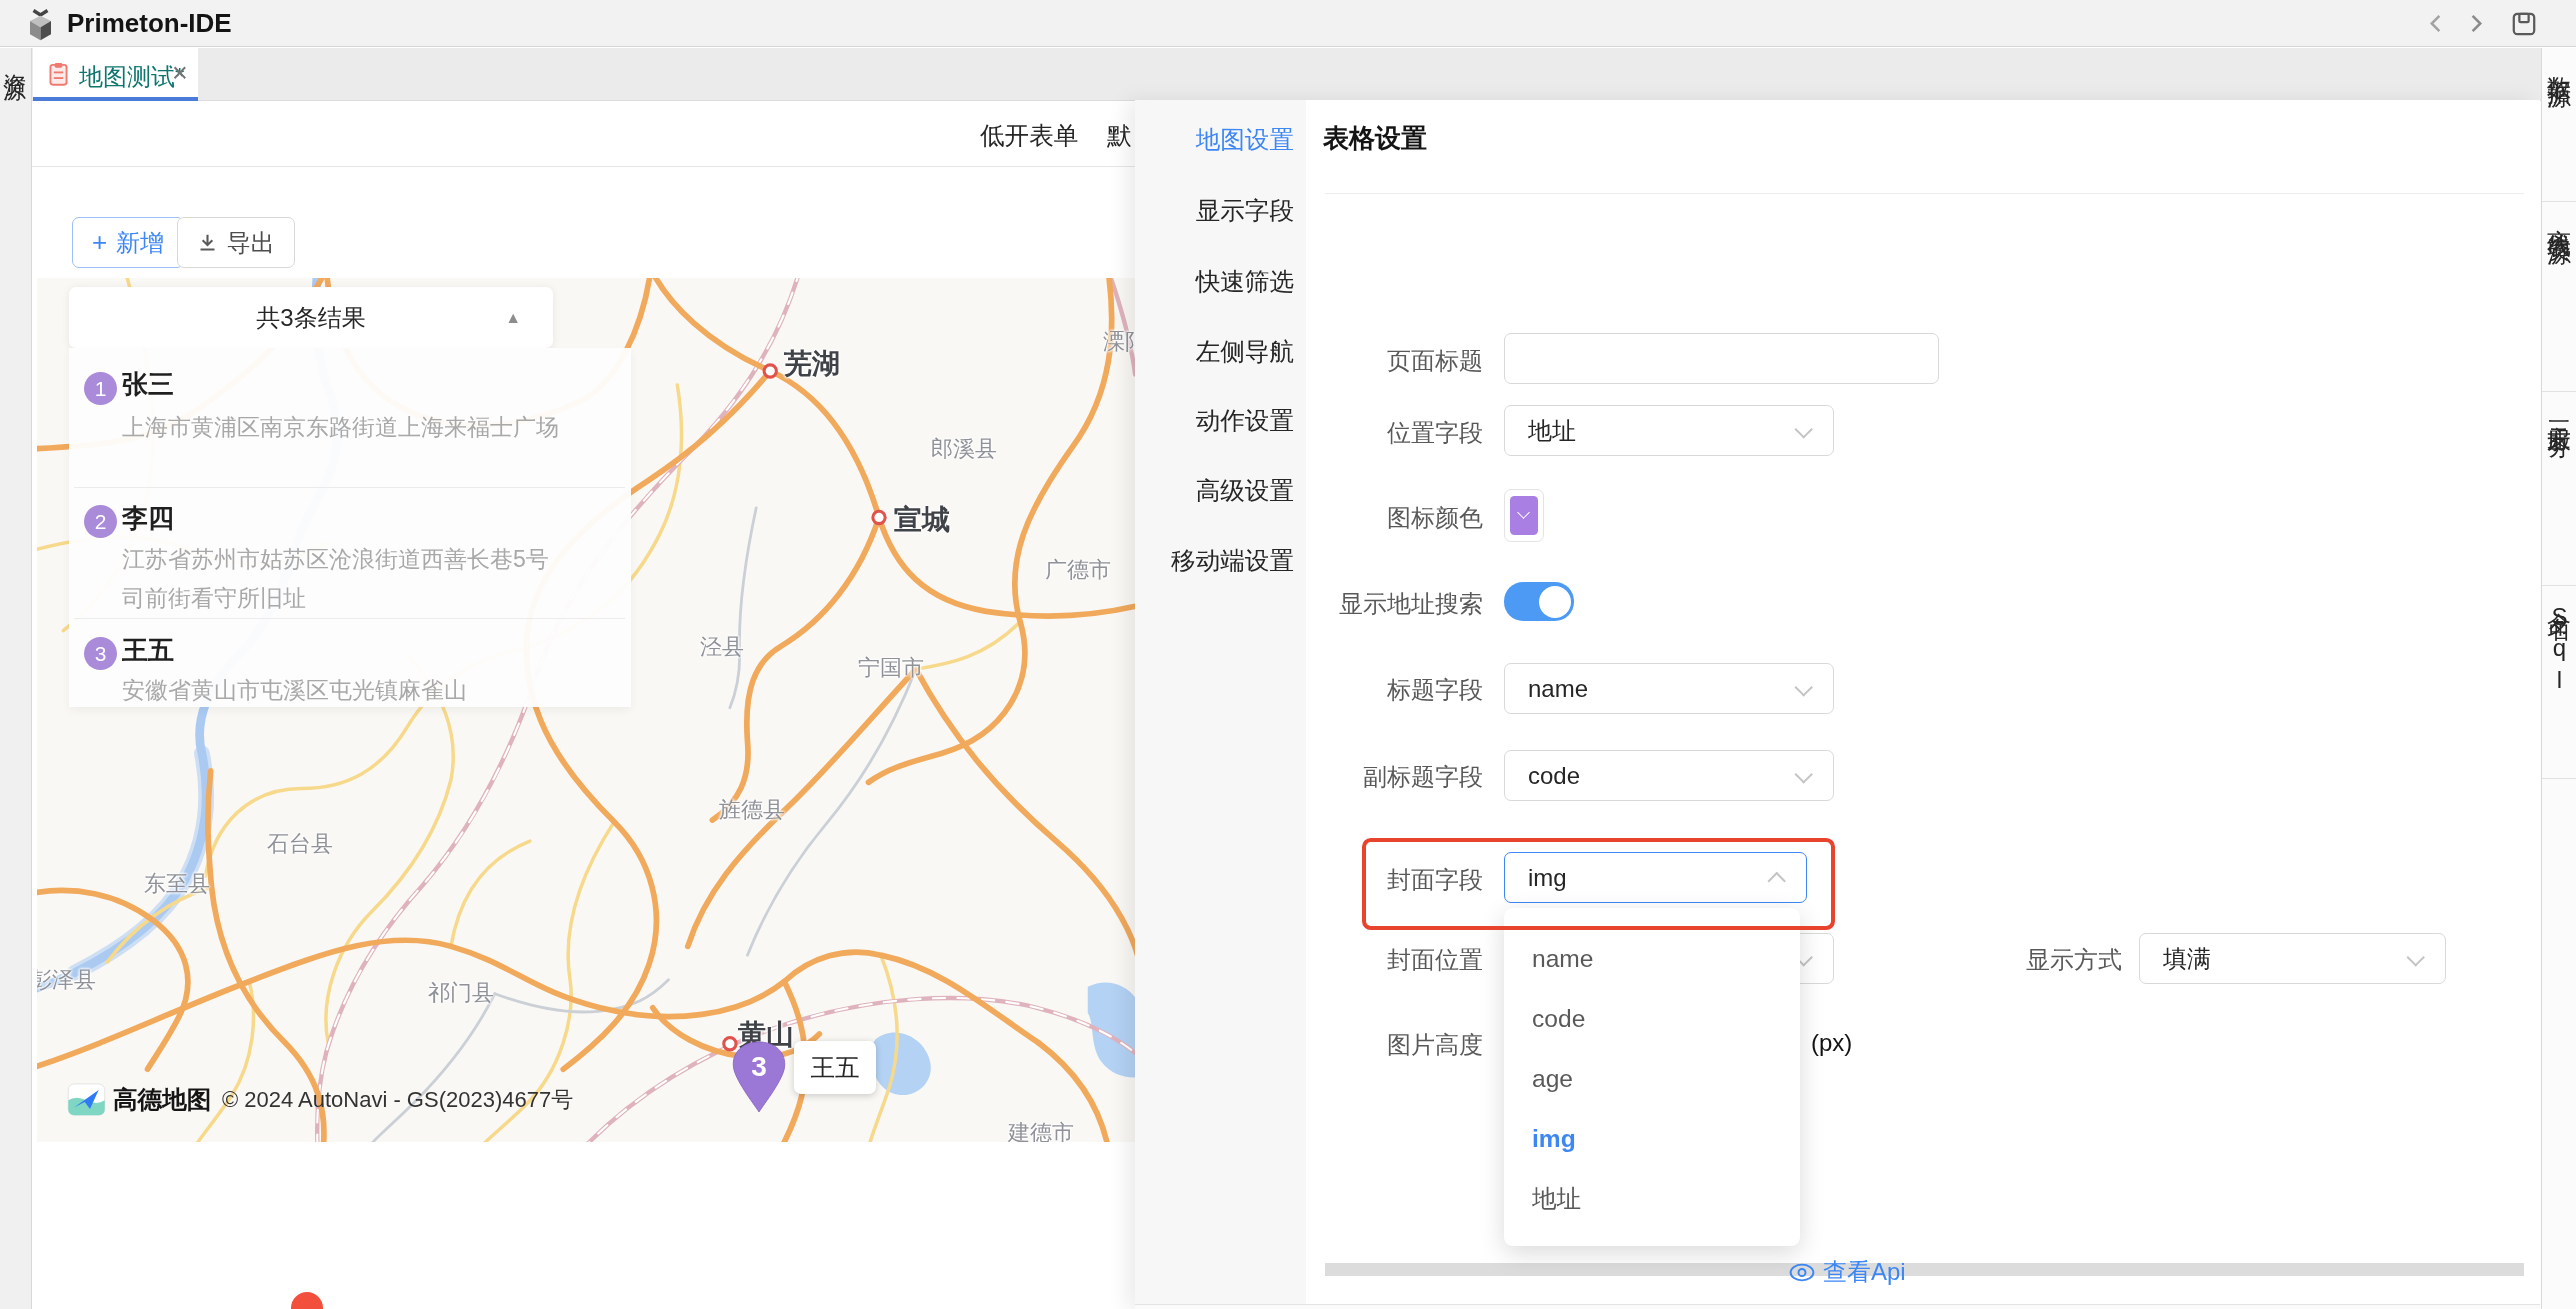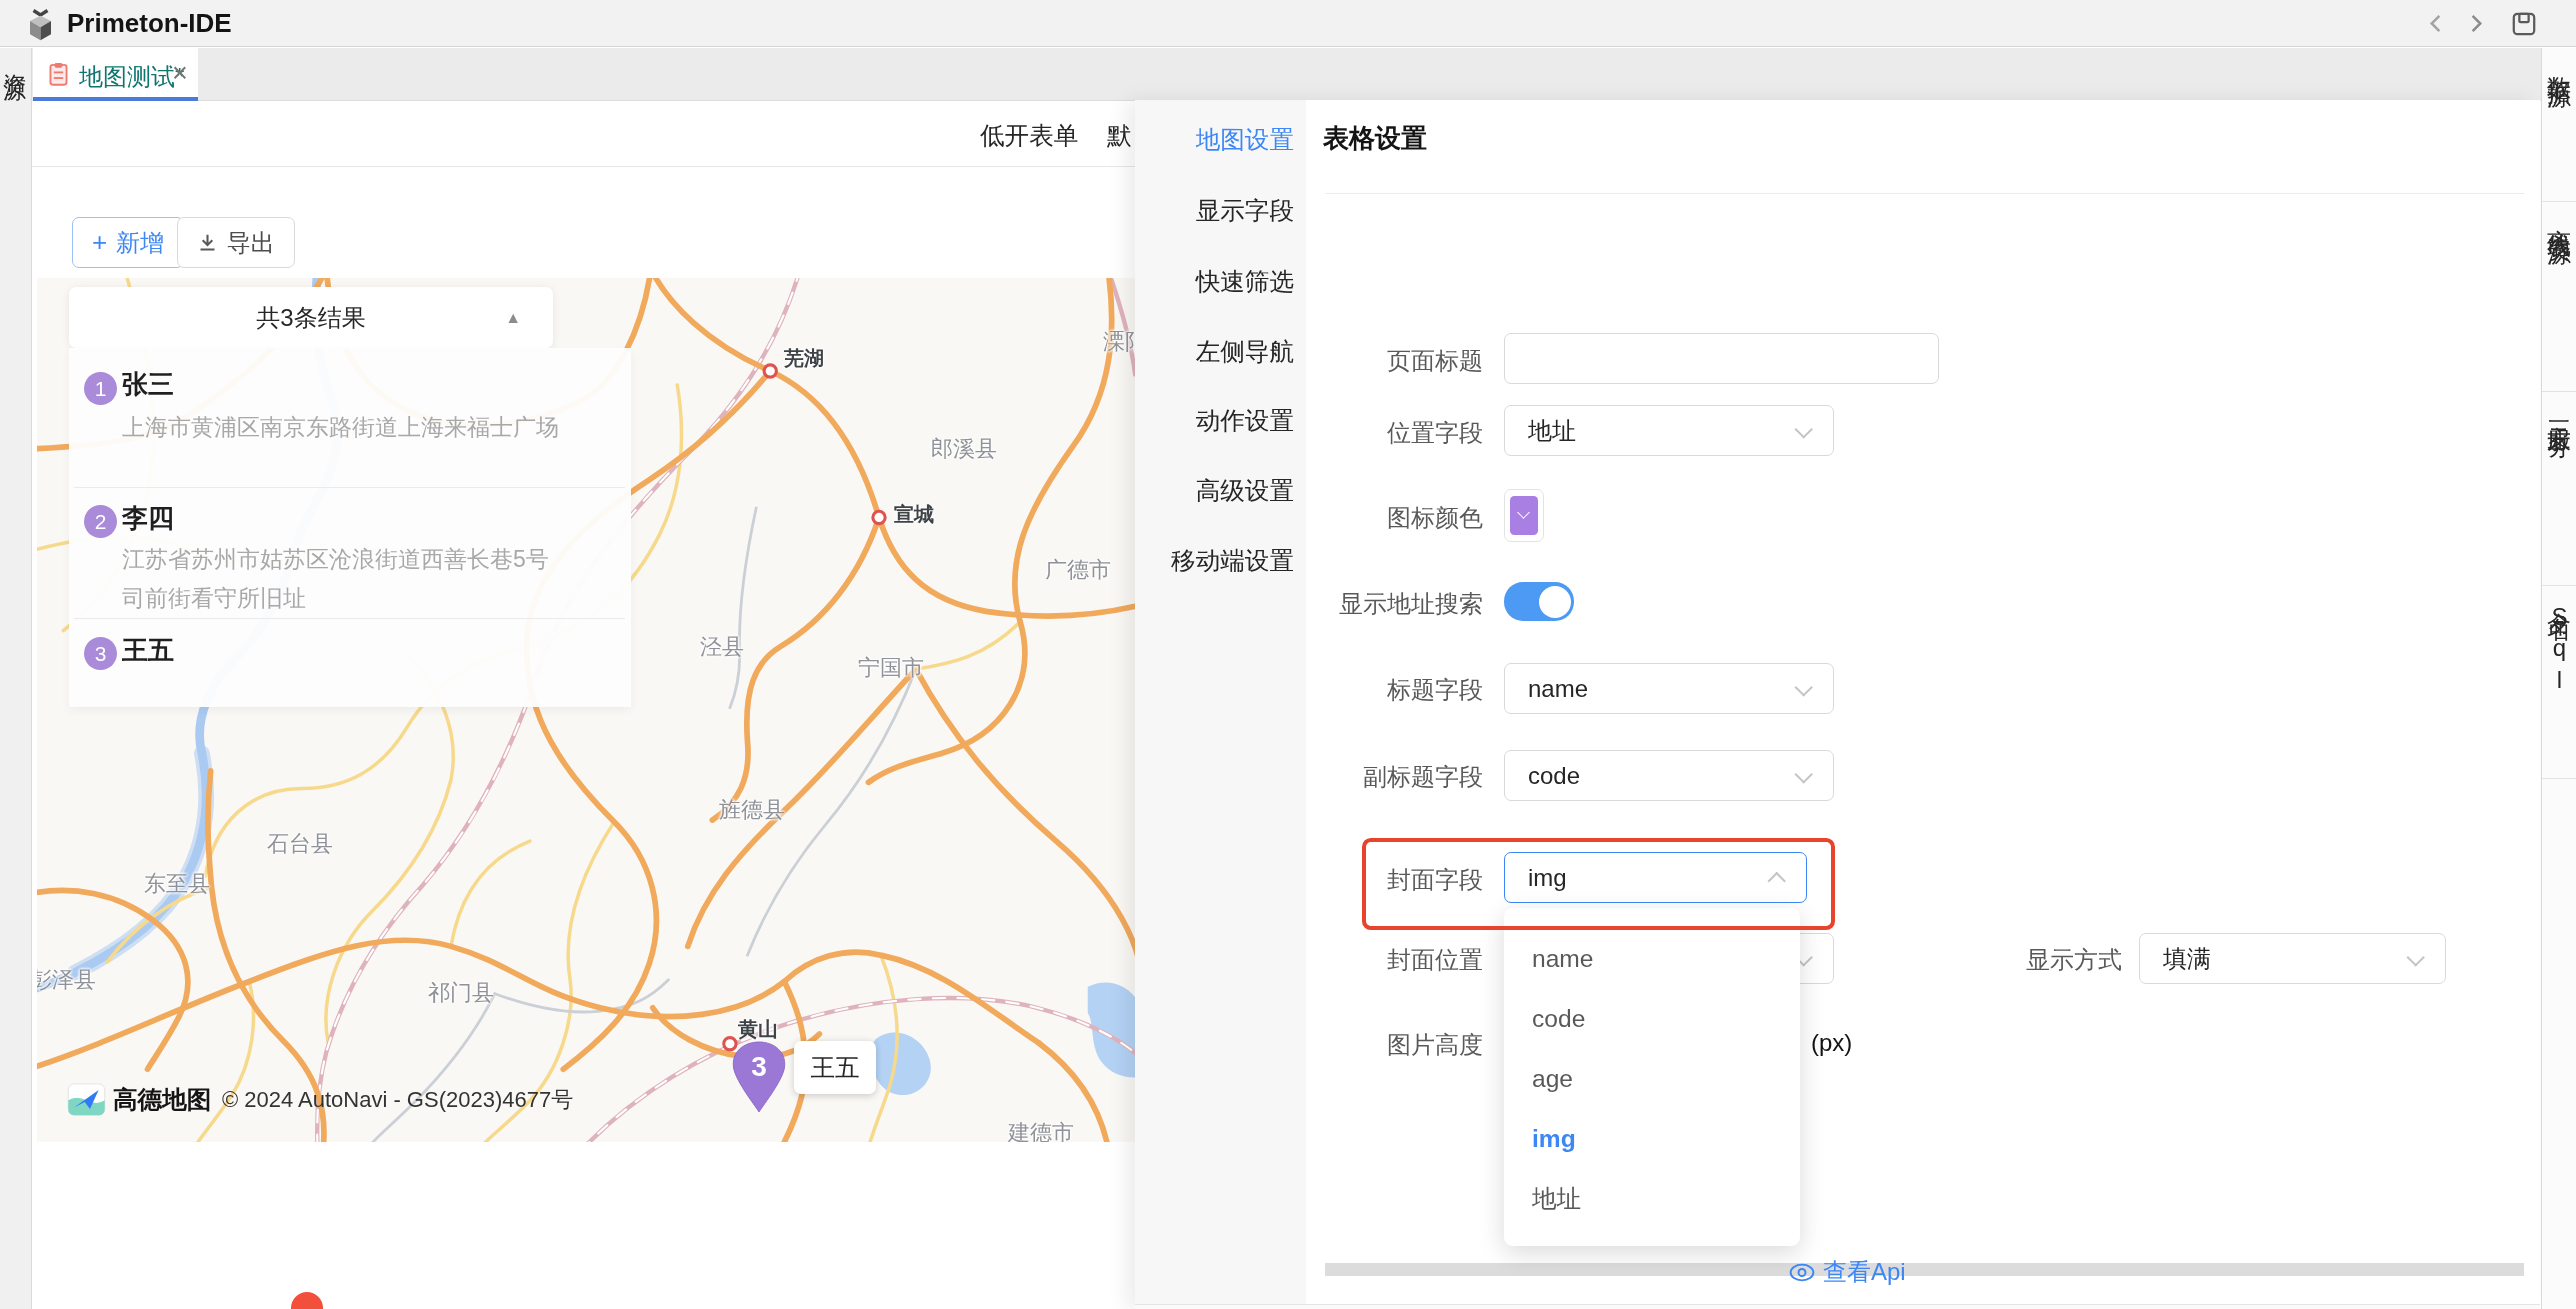--- a/index.html
+++ b/index.html
@@ -17,21 +17,21 @@
   .tabrow{left:32px;top:48px;width:2509px;height:53px;background:#ebebeb;border-bottom:0.9px solid #dcdcdc;box-sizing:border-box;}
   .tab{left:33px;top:48px;width:165px;height:53px;background:#fff;}
   .tabline{left:0;bottom:0;width:100%;height:4.4px;background:#4a7bd9;}
   
   .btn{position:absolute;height:51px;display:flex;align-items:center;padding:0 19px;border:0.9px solid #d9d9d9;border-radius:7px;background:#fff;font-size:24px;color:#4d4d4d;box-sizing:border-box;}
   .btn.primary{border-color:#9cc0f8;color:#3d87f5;}
   
   .map{left:37px;top:278px;width:1099px;height:864px;overflow:hidden;background:#faf8f5;}
   .mlabel{position:absolute;color:#8f9298;font-size:22px;white-space:nowrap;z-index:2;
           text-shadow:0 0.9px 2.6px rgba(255,255,255,.95),0 -0.9px 2.6px rgba(255,255,255,.95),0.9px 0 2.6px rgba(255,255,255,.95),-0.9px 0 2.6px rgba(255,255,255,.95);}
-  .mcity{color:#3f4348;font-weight:bold;font-size:20px;}
+  .mcity{color:#3f4348;font-weight:bold;font-size:28px;}
   
   .listhead{left:69px;top:287px;width:484px;height:61px;background:#fff;border-radius:7px;box-shadow:0 1.8px 8.8px rgba(0,0,0,.08);z-index:6;}
   .listbody{left:69px;top:348px;width:562px;height:359px;background:rgba(253,253,253,.96);box-shadow:0 3.5px 8.8px rgba(0,0,0,.05);z-index:6;}
   .badge{position:absolute;width:33px;height:33px;border-radius:50%;background:#a98bd9;color:#fff;font-size:21px;display:flex;align-items:center;justify-content:center;}
   .iname{position:absolute;left:53px;font-size:26px;font-weight:bold;color:#1f1f1f;}
   .iaddr{position:absolute;left:53px;width:443px;font-size:23px;line-height:39px;color:#a8a8a8;}
   .idiv{position:absolute;left:5.3px;width:551px;height:0.9px;background:#ebebeb;}
   
   .drawer{left:1135px;top:100px;width:1405px;height:1210px;background:#fff;box-shadow:-8.8px 0 19px rgba(0,0,0,.08);z-index:10;}
   .menucol{left:0;top:0;width:171px;height:1205px;background:#f7f7f7;}
@@ -219,20 +219,21 @@
     <div class="idiv" style="top:139px;"></div>
     <div class="abs" style="left:0;top:139px;width:562px;height:131px;">
       <div class="badge" style="left:15px;top:18.4px;">2</div>
       <div class="iname" style="top:14px;">李四</div>
       <div class="iaddr" style="top:53px;">江苏省苏州市姑苏区沧浪街道西善长巷5号司前街看守所旧址</div>
     </div>
     <div class="idiv" style="top:270px;"></div>
     <div class="abs" style="left:0;top:270px;width:562px;height:89px;">
       <div class="badge" style="left:15px;top:19px;">3</div>
       <div class="iname" style="top:15px;">王五</div>
+      <div class="iaddr" style="top:53px;">安徽省黄山市屯溪区屯光镇麻雀山</div>
     </div>
   </div>
 
   <div class="abs" style="left:291px;top:1292px;width:32px;height:32px;border-radius:50%;background:#f2503c;z-index:5;"></div>
 
   <div class="abs drawer">
 
     <div class="abs menucol">
       <div class="mitem active" style="top:23px;">地图设置</div>
       <div class="mitem" style="top:94px;">显示字段</div>

